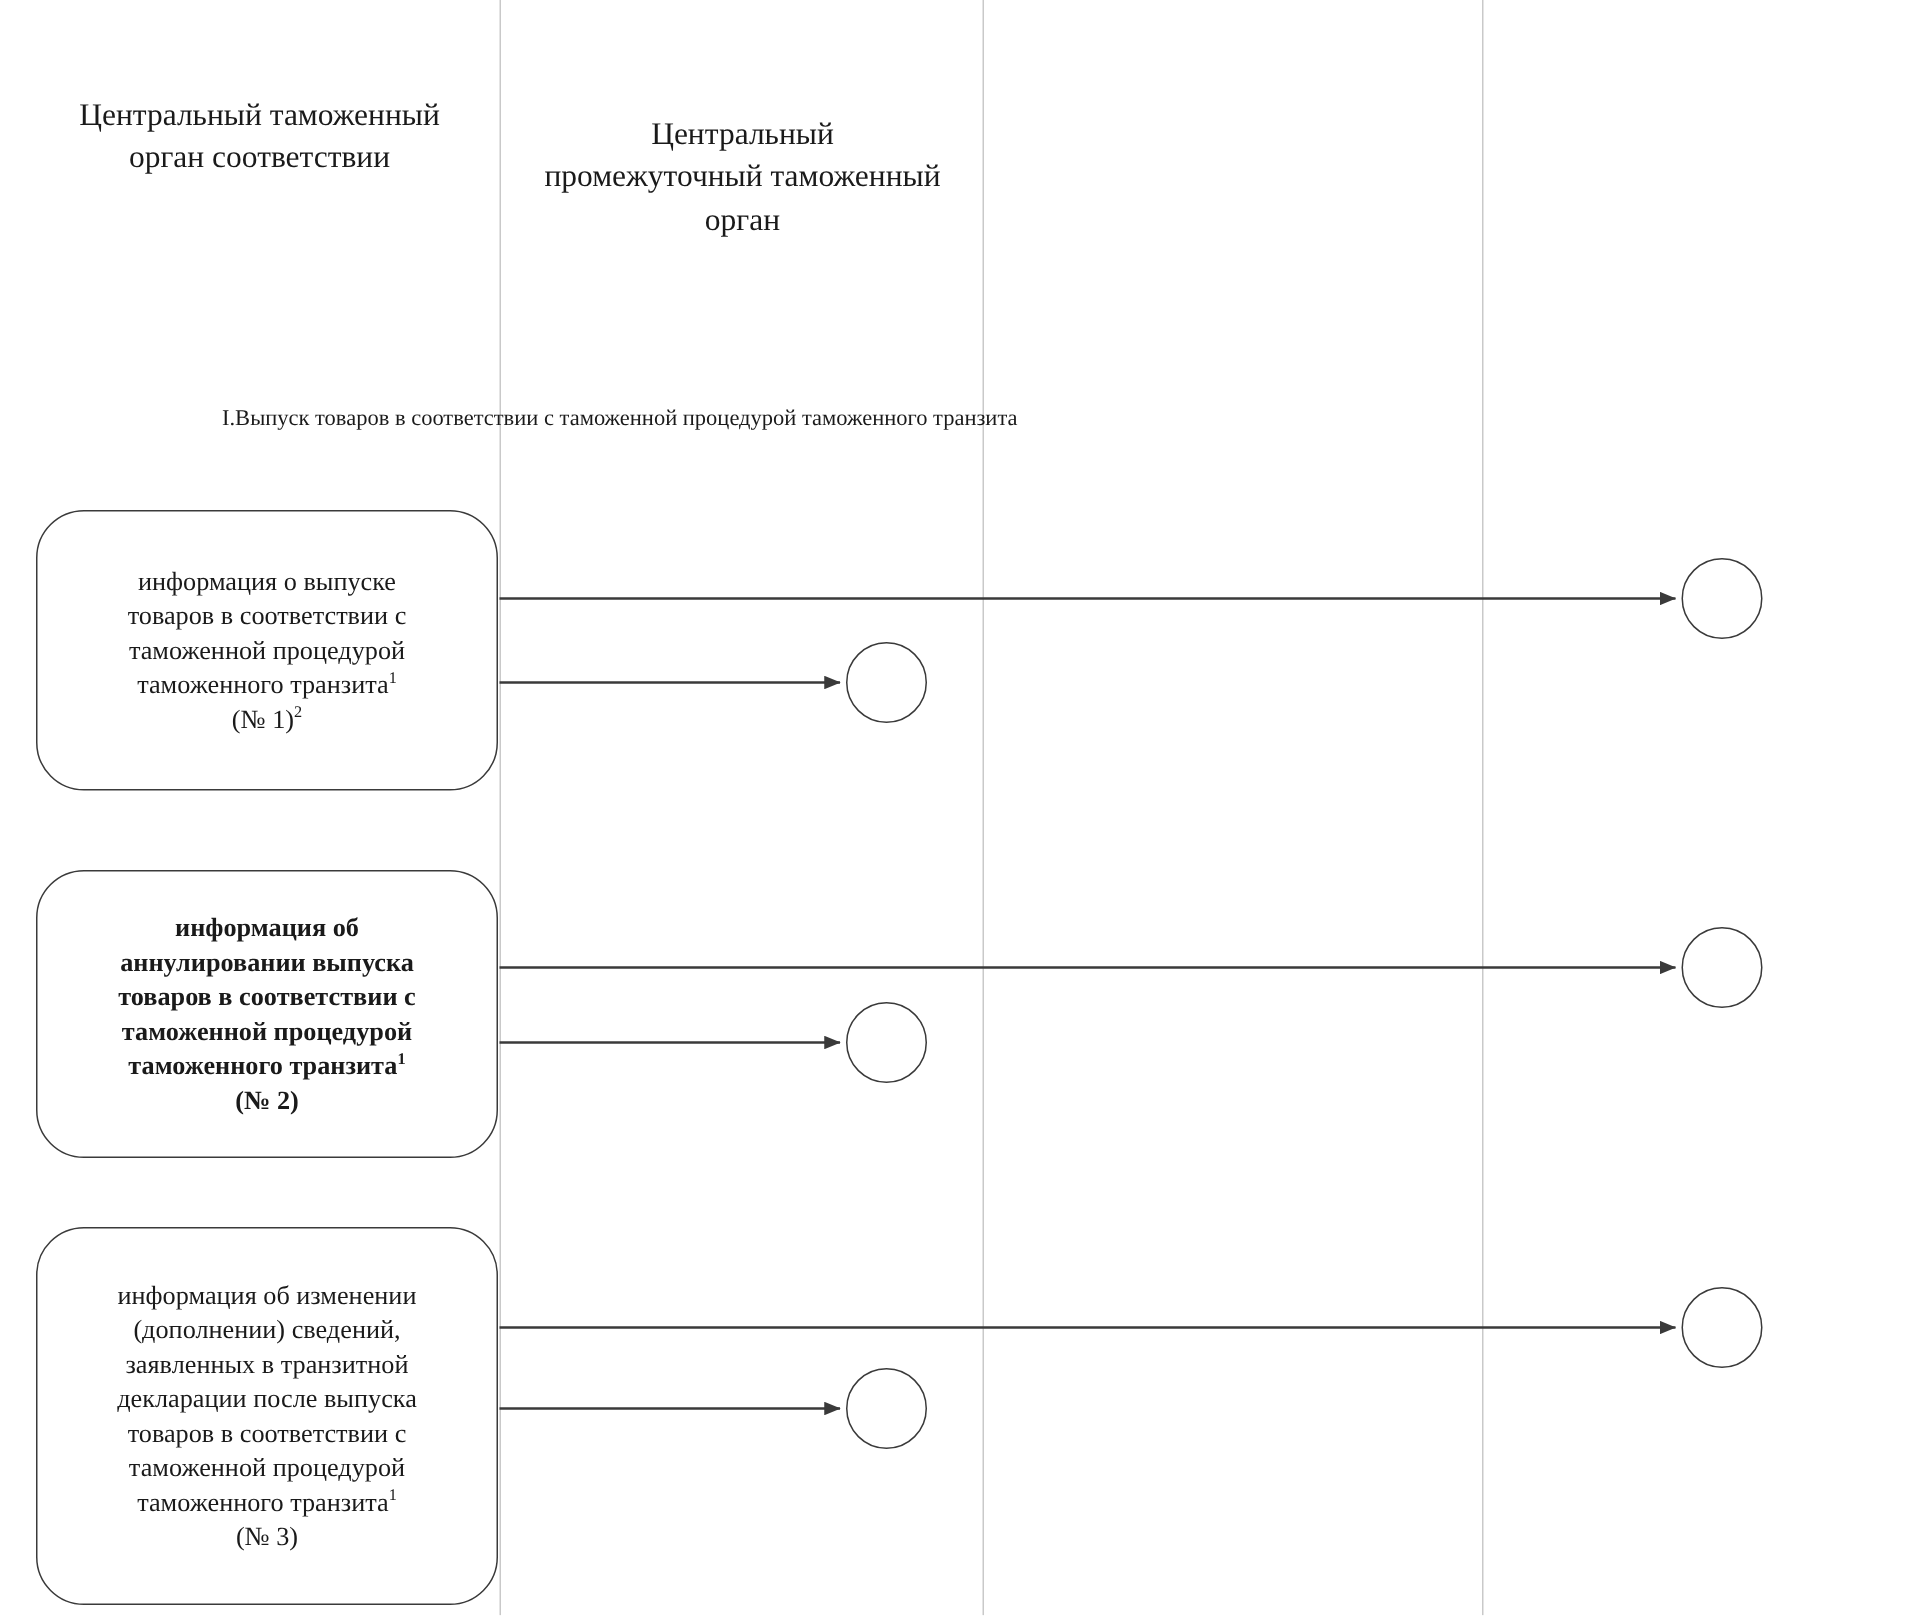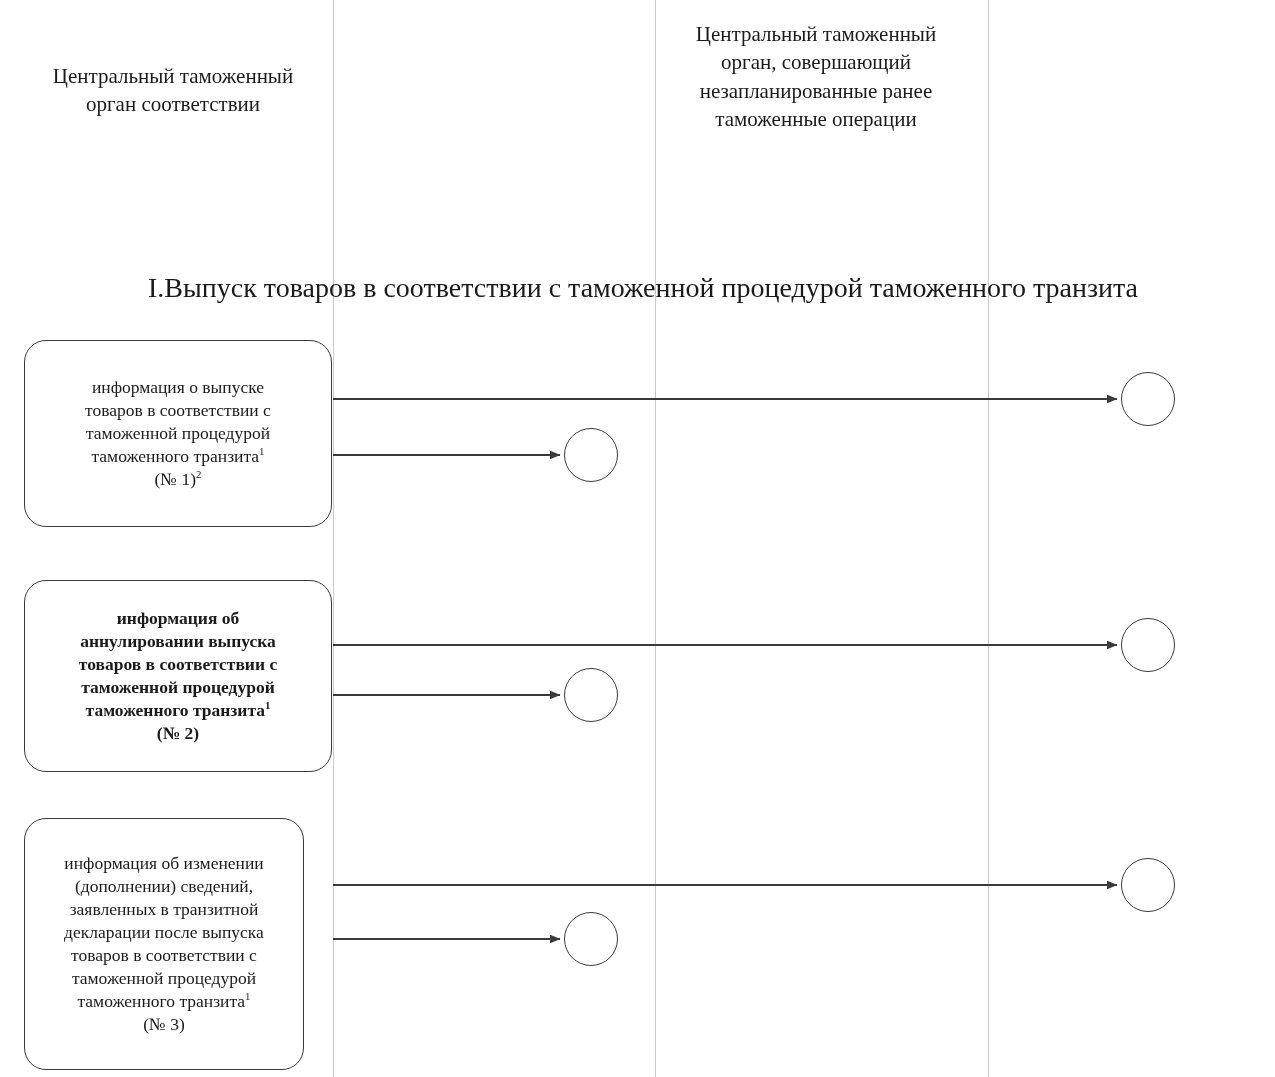--- a/index.html
+++ b/index.html
@@ -27,29 +27,29 @@
   }
   .col-title {
     position: absolute;
     text-align: center;
     font-size: 21px;
     line-height: 1.35;
     color: #1a1a1a;
   }
   .section-title {
     position: absolute;
-    font-size: 28px;
+    font-size: 15px;
     line-height: 1.3;
     color: #1a1a1a;
     white-space: nowrap;
   }
   .msg-box {
     position: absolute;
     border: 1.4px solid #3a3a3a;
-    border-radius: 22px;
+    border-radius: 32px;
     box-sizing: border-box;
     background: #ffffff;
     display: flex;
     align-items: center;
     justify-content: center;
     padding: 6px 10px;
   }
   .msg-box span {
     display: block;
     text-align: center;
@@ -81,21 +81,21 @@
 </head>
 <body>
 
 <div id="page">
 
   <div class="lane-line" style="left:333px; height:1077px;"></div>
   <div class="lane-line" style="left:655px; height:1077px;"></div>
   <div class="lane-line" style="left:988px; height:1077px;"></div>
 
   <div class="col-title" style="left:28px; top:62px; width:290px;">Центральный таможенный орган соответствии</div>
-  <div class="col-title" style="left:666px; top:20px; width:300px;">Центральный таможенный орган, совершающий незапланированные ранее таможенные операции</div>
+  <div class="col-title" style="left:360px; top:75px; width:270px;">Центральный промежуточный таможенный орган</div>
 
   <div class="section-title" style="left:148px; top:270px;">I.Выпуск товаров в соответствии с  таможенной процедурой таможенного транзита</div>
 
   <svg class="arrows" viewBox="0 0 1275 1077">
     <defs>
       <marker id="ah" markerWidth="11" markerHeight="9" refX="10.5" refY="4.5" orient="auto" markerUnits="userSpaceOnUse">
         <path d="M0,0 L11,4.5 L0,9 z" fill="#3a3a3a"></path>
       </marker>
     </defs>
     <line x1="333" y1="399" x2="1117" y2="399" stroke="#3a3a3a" stroke-width="1.8" marker-end="url(#ah)"></line>
@@ -107,21 +107,21 @@
   </svg>
 
   <div class="msg-box" style="left:24px; top:340px; width:308px; height:187px;">
     <span>информация о выпуске<br>товаров в соответствии с<br>таможенной процедурой<br>таможенного транзита<sup>1</sup><br>(№ 1)<sup>2</sup></span>
   </div>
 
   <div class="msg-box" style="left:24px; top:580px; width:308px; height:192px;font-weight:bold;">
     <span>информация об<br>аннулировании выпуска<br>товаров в соответствии с<br>таможенной процедурой<br>таможенного транзита<sup>1</sup><br>(№ 2)</span>
   </div>
 
-  <div class="msg-box" style="left:24px; top:818px; width:280px; height:252px;align-items:center;">
+  <div class="msg-box" style="left:24px; top:818px; width:308px; height:252px;align-items:center;">
     <span>информация об изменении<br>(дополнении) сведений,<br>заявленных в транзитной<br>декларации после выпуска<br>товаров в соответствии с<br>таможенной процедурой<br>таможенного транзита<sup>1</sup><br>(№ 3)</span>
   </div>
 
   <div class="node-circle" style="left:1121px; top:372px; width:54px; height:54px;"></div>
   <div class="node-circle" style="left:564px; top:428px; width:54px; height:54px;"></div>
   <div class="node-circle" style="left:1121px; top:618px; width:54px; height:54px;"></div>
   <div class="node-circle" style="left:564px; top:668px; width:54px; height:54px;"></div>
   <div class="node-circle" style="left:1121px; top:858px; width:54px; height:54px;"></div>
   <div class="node-circle" style="left:564px; top:912px; width:54px; height:54px;"></div>
 

